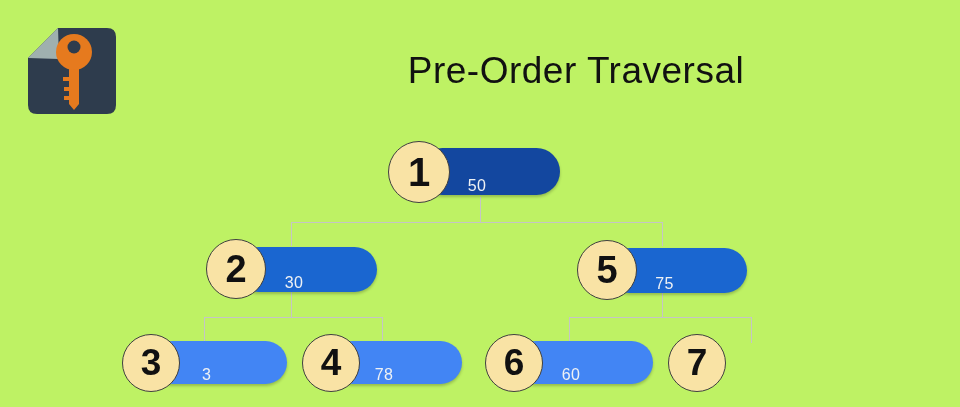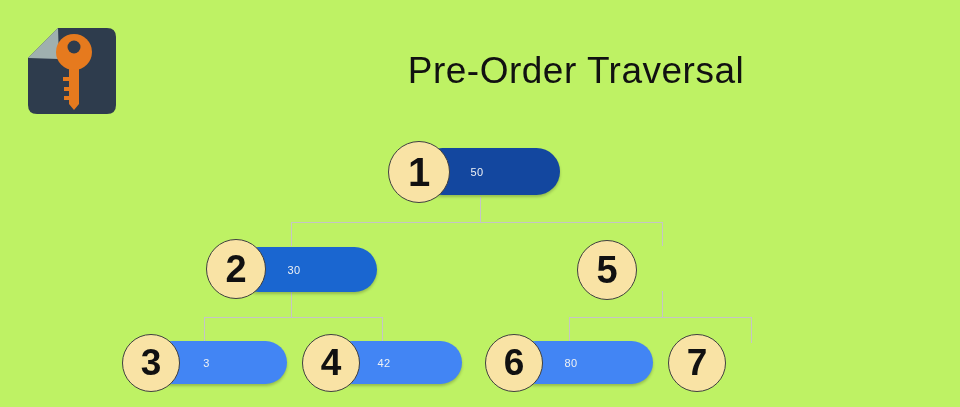--- a/index.html
+++ b/index.html
@@ -34,26 +34,26 @@
   
   .tree { position: absolute; left: 0; top: 0; width: 100%; height: 100%; }
   .connector {
     position: absolute;
     background: var(--connector, #c5c5c5);
   }
   .node { position: absolute; }
   .pill {
     position: absolute;
     display: flex;
-    align-items: center;
+    align-items: flex-end;
     justify-content: center;
     padding-right: 25px;
     box-sizing: border-box;
     color: var(--pill-text, #eef1f4);
-    font-size: 11px;
+    font-size: 16px;
     letter-spacing: 0.3px;
     box-shadow: 0 2px 3px rgba(0,0,0,0.22);
   }
   .lvl1 .pill { background: var(--level1, #13479f); }
   .lvl2 .pill { background: var(--level2, #1a66d0); }
   .lvl3 .pill { background: var(--level3, #4285f4); }
   .badge {
     position: absolute;
     left: 0;
     top: 0;
@@ -113,40 +113,43 @@
     </div>
 
     <div class="node lvl2" style="left:206px;top:239px;width:171px;height:60px;">
       <div class="pill" style="left:30px;top:8px;width:141px;height:45px;border-radius:23px;">
         <span>30</span>
       </div>
       <div class="badge b60">2</div>
     </div>
 
     <div class="node lvl2" style="left:577px;top:240px;width:170px;height:60px;">
+      <div class="pill" style="left:30px;top:8px;width:140px;height:45px;border-radius:23px;">
+        <span>75</span>
+      </div>
       <div class="badge b60">5</div>
     </div>
 
     <div class="node lvl3" style="left:122px;top:334px;width:165px;height:58px;">
       <div class="pill" style="left:29px;top:7px;width:136px;height:43px;border-radius:22px;">
         <span>3</span>
       </div>
       <div class="badge b58">3</div>
     </div>
 
     <div class="node lvl3" style="left:302px;top:334px;width:160px;height:58px;">
       <div class="pill" style="left:29px;top:7px;width:131px;height:43px;border-radius:22px;">
-        <span>42</span>
+        <span>78</span>
       </div>
       <div class="badge b58">4</div>
     </div>
 
     <div class="node lvl3" style="left:485px;top:334px;width:168px;height:58px;">
       <div class="pill" style="left:29px;top:7px;width:139px;height:43px;border-radius:22px;">
-        <span>80</span>
+        <span>60</span>
       </div>
       <div class="badge b58">6</div>
     </div>
 
     <div class="node lvl3" style="left:668px;top:334px;width:167px;height:58px;">
       <div class="badge b58">7</div>
     </div>
 
   </div>
 </div>

